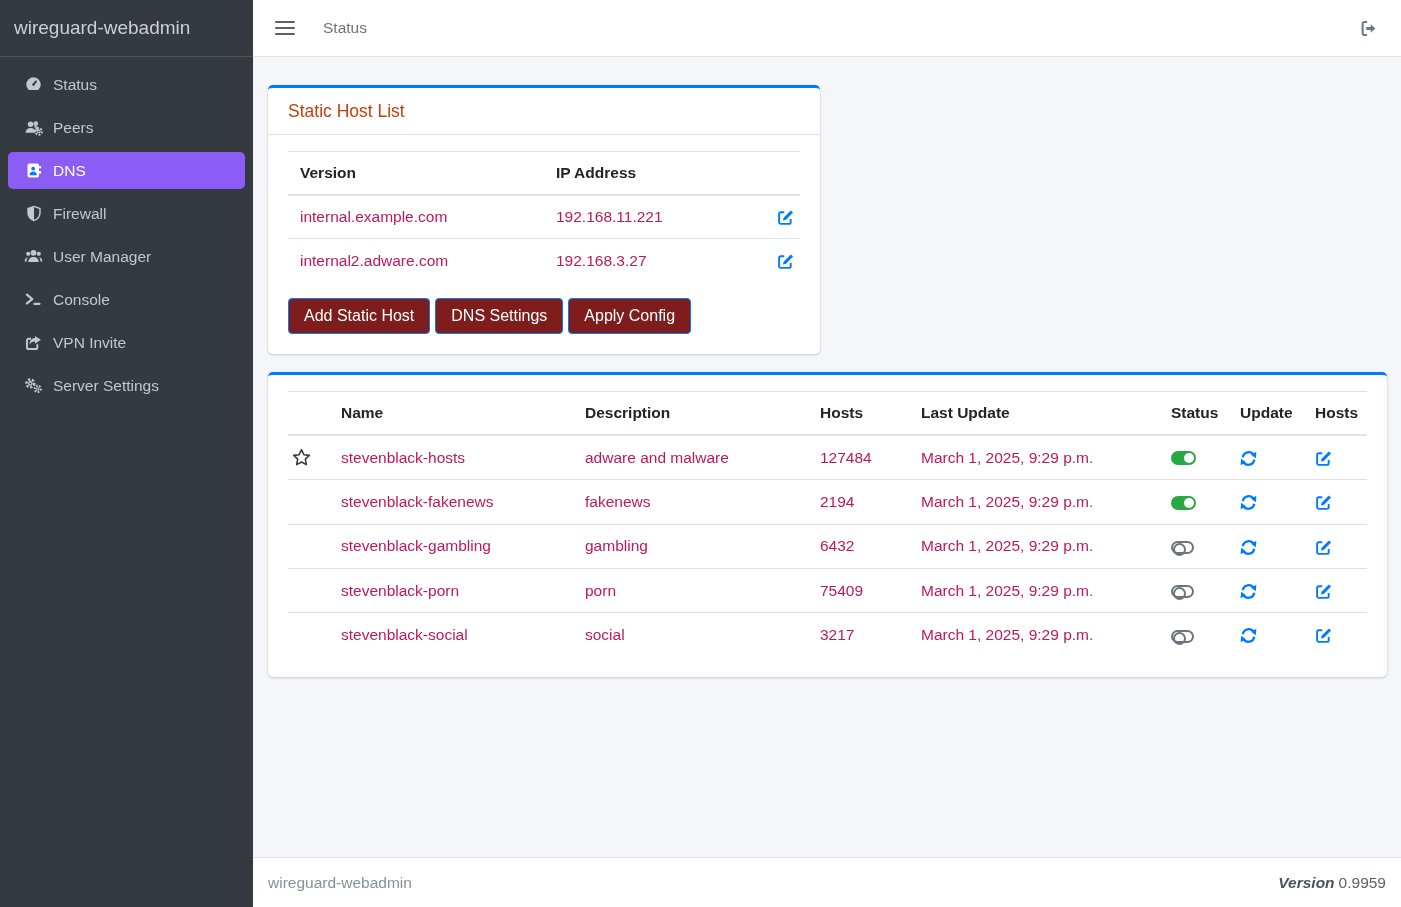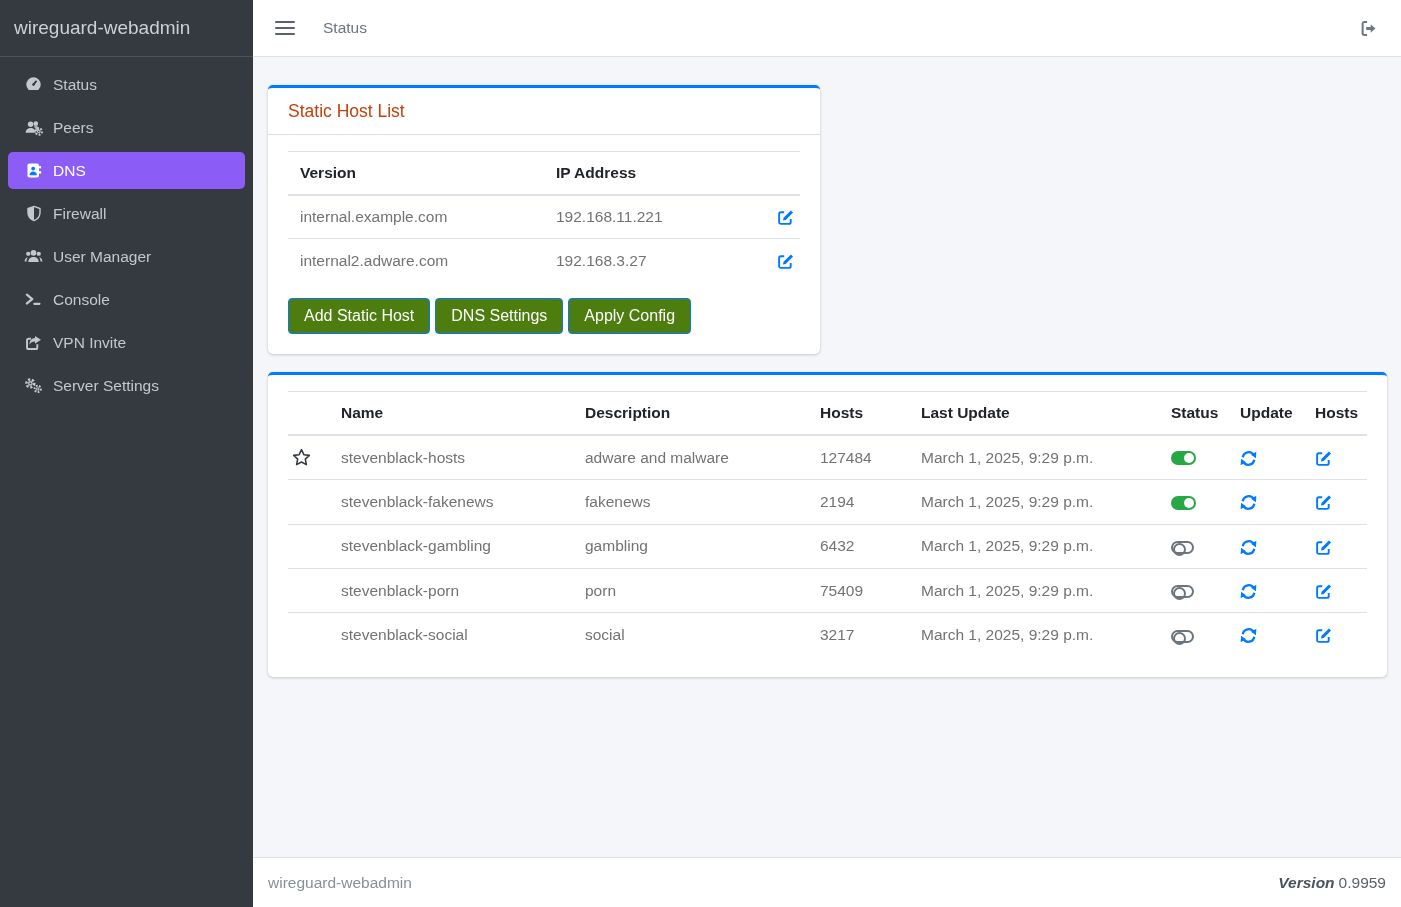--- a/index.html
+++ b/index.html
@@ -49,21 +49,21 @@
     margin-bottom:18px;
   }
   .card-static { width:552px; }
   .card-header { padding:13px 20px 12px 20px; border-bottom:1px solid rgba(0,0,0,.125); }
   .card-title { font-size:17.5px; font-weight:400; color:#c2410c; }
   .card-body { padding:16px 20px 20px 20px; }
 
   table { width:100%; border-collapse:collapse; font-size:15.5px; table-layout:fixed; }
   th, td { text-align:left; padding:12px 8px 12px 12px; border-top:1px solid #dee2e6; vertical-align:middle; }
   thead th { border-bottom:2px solid #dee2e6; font-weight:700; color:#212529; }
-  tbody td { color:#737373; }
+  tbody td { color:#be185d; }
 
   .static-table col.c-host { width:50%; }
   .static-table col.c-ip { width:37%; }
   .static-table col.c-edit { width:13%; }
   .static-table td.edit-cell, .static-table th.edit-cell { text-align:right; padding-right:6px; }
 
   .filter-table col.c-star { width:41px; }
   .filter-table col.c-name { width:244px; }
   .filter-table col.c-desc { width:235px; }
   .filter-table col.c-hosts { width:101px; }
@@ -86,21 +86,21 @@
   }
   .toggle.off { width:23px; height:13px; border-radius:7px; border:2px solid #6c757d; background:transparent; }
   .toggle.off::after {
     content:''; position:absolute; left:0px; top:0px; width:9px; height:9px;
     border-radius:50%; border:2px solid #6c757d;
   }
 
   
   .btn-row { margin-top:16px; display:flex; gap:5px; }
   .btn {
-    background:#4d7c0f; color:#fff; border:1px solid #007bff; border-radius:4px;
+    background:#7f1d1d; color:#fff; border:1px solid #007bff; border-radius:4px;
     font-size:16px; padding:8px 15px; cursor:pointer;
     font-family:"Liberation Sans","DejaVu Sans",sans-serif;
   }
 
   
   .footer {
     height:50px; flex:none; background:#fff; border-top:1px solid #dee2e6;
     display:flex; align-items:center; padding:0 15px; font-size:15.5px;
   }
   .footer-brand { color:#869099; }

